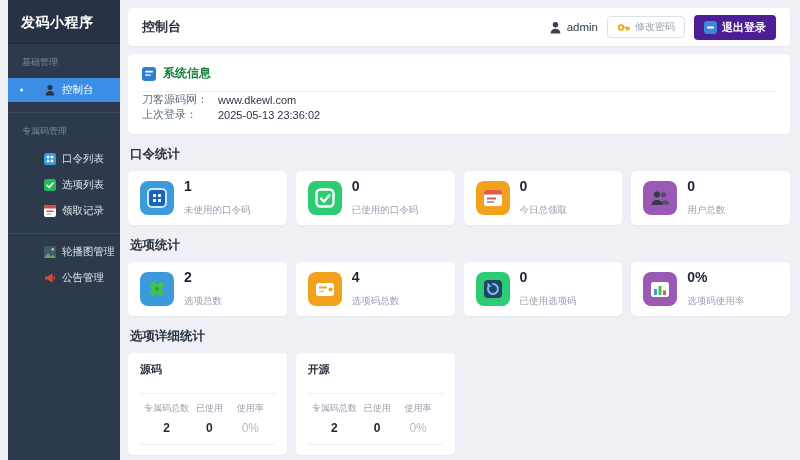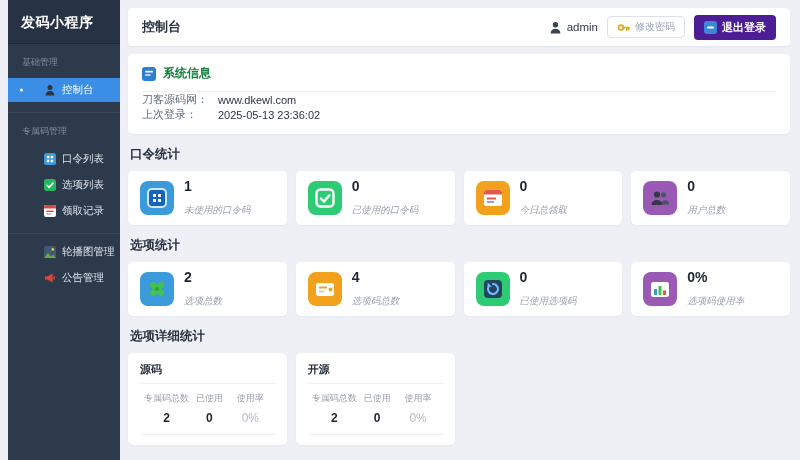--- a/index.html
+++ b/index.html
@@ -40,24 +40,24 @@
   .sec-title { font-size:12.5px; font-weight:bold; color:#27303f; margin:12px 2px 8px; flex-shrink:0; }
   .cards-row { display:grid; grid-template-columns:repeat(4,1fr); gap:9px; flex-shrink:0; }
   .stat-card { display:flex; align-items:center; gap:10px; padding:10px 12px; height:54px; }
   .tile { width:34px; height:34px; border-radius:8px; display:flex; align-items:center; justify-content:center; flex-shrink:0; }
   .tile-blue { background:#3b9ad9; }
   .tile-green { background:#2dcb73; }
   .tile-orange { background:#f2a11c; }
   .tile-purple { background:#9b59b6; }
   .stat-text { display:flex; flex-direction:column; }
   .stat-value { font-size:14px; font-weight:bold; color:#1d2633; line-height:1.1; }
-  .stat-label { font-size:9.5px; color:#98a0af; margin-top:9px; white-space:nowrap;font-style:italic; }
+  .stat-label { font-size:9.5px; color:#98a0af; margin-top:9px; white-space:nowrap; }
   
   .detail-card { padding:9px 12px 0; display:flex; flex-direction:column; }
-  .detail-title { font-size:11px; font-weight:bold; color:#28303c; padding-bottom:6px; border-bottom:1px solid #eef0f4; }
+  .detail-title { font-size:11px; font-weight:bold; color:#28303c; padding-bottom:16px; border-bottom:1px solid #eef0f4; }
   .detail-cols { display:flex; justify-content:flex-end; padding:8px 4px 9px; }
   .detail-col { flex:1; text-align:center; }
   .detail-col-label { font-size:9px; color:#9aa1ad; white-space:nowrap; }
   .detail-col-value { font-size:12px; font-weight:bold; color:#1d2633; margin-top:6px; }
   .detail-col-value.muted { color:#b4bac4; font-weight:normal; }
   .detail-footer { border-top:1px solid #eef0f4; height:11px; }
   svg { display:block; }
 </style>
 </head>
 <body>

